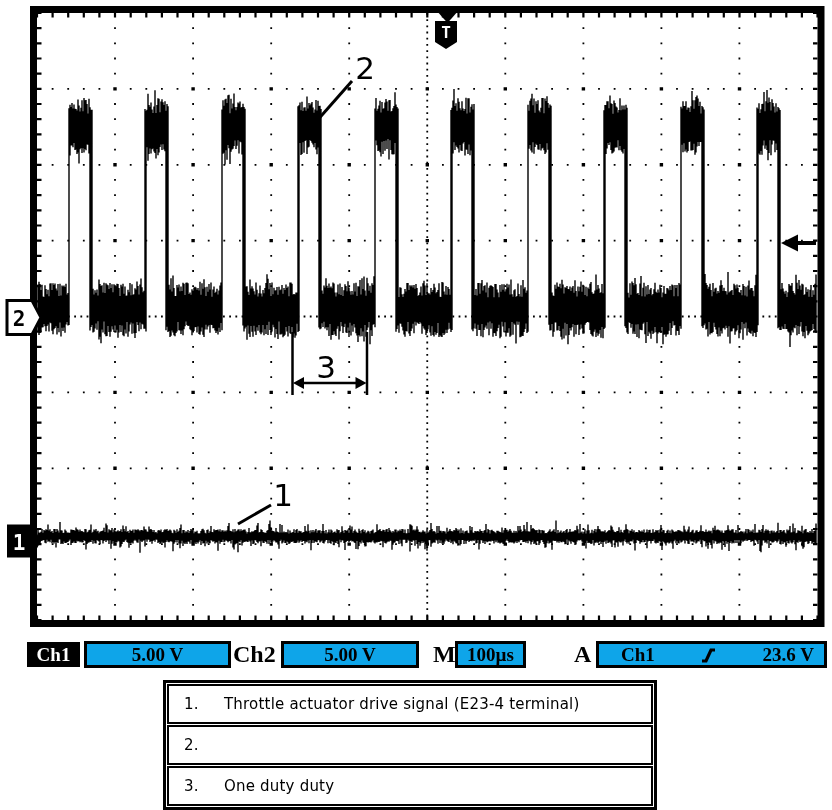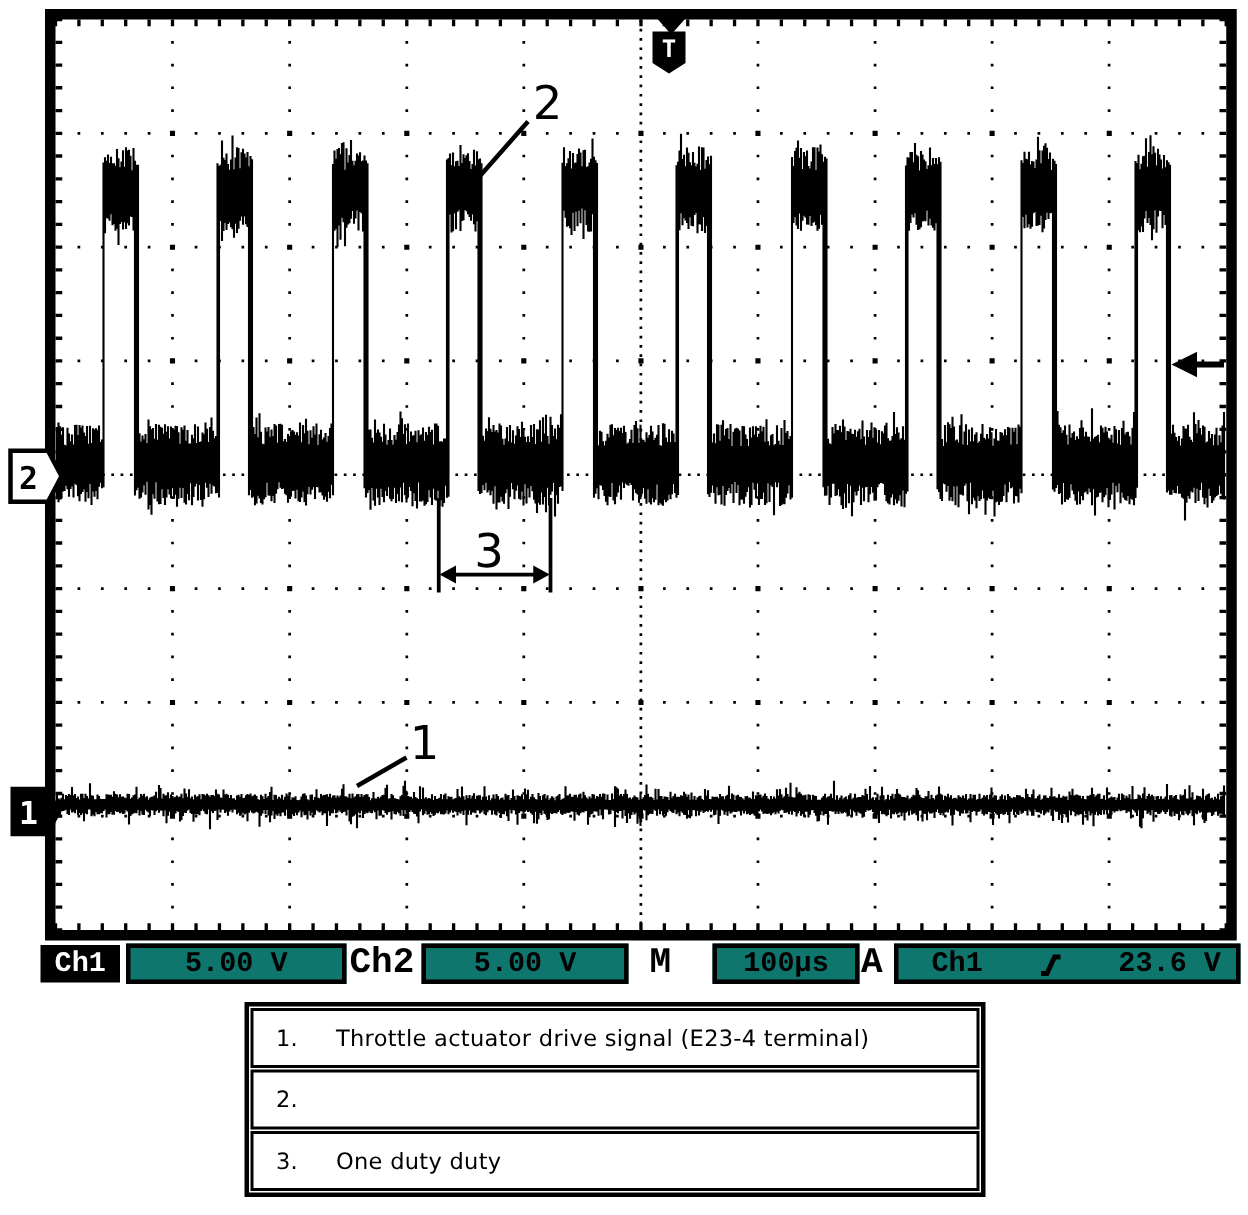--- a/index.html
+++ b/index.html
@@ -8,28 +8,28 @@
   
   #scope-svg{display:block;}
   .frame{fill:#fff;stroke:#000;stroke-width:7;}
   .t-digit{font:bold 16px "DejaVu Sans Mono",monospace;fill:#fff;}
   .badge-digit{font:bold 21px "DejaVu Sans Mono",monospace;}
   .badge2-digit{fill:#000;}
   .badge1-digit{fill:#fff;}
   .callout{font:31px "DejaVu Sans",sans-serif;fill:#000;}
 
   
-  .statusbar{position:relative;height:30px;margin-top:1px;font-family:Liberation Mono, monospace;}
+  .statusbar{position:relative;height:30px;margin-top:13px;font-family:Liberation Serif, serif;}
   .sb-inv{position:absolute;top:1px;left:27px;width:53px;height:25px;background:#000;color:#fff;
           font-weight:bold;font-size:19px;line-height:25px;text-align:center;}
-  .sb-box{position:absolute;top:0;height:27px;box-sizing:border-box;border:3px solid #000;background:#0f766e;
+  .sb-box{position:absolute;top:0;height:27px;box-sizing:border-box;border:3px solid #000;background:#0ea5e9;
           font-weight:bold;font-size:19px;line-height:21px;text-align:center;}
   .sb-ch1v{left:84px;width:147px;}
   .sb-ch2v{left:281px;width:138px;}
-  .sb-mv{left:475px;width:98px;}
+  .sb-mv{left:455px;width:71px;}
   .sb-label{position:absolute;top:0;font-weight:bold;font-size:24px;line-height:27px;}
   .sb-ch2{left:233px;}
   .sb-m{left:433px;}
   .sb-a{left:574px;}
   .sb-trig{left:596px;width:231px;display:flex;align-items:center;justify-content:space-between;
            padding:0 10px 0 22px;text-align:left;}
   .slope-icon{display:inline-block;line-height:0;}
 
   
   .legend{margin:9px 0 0 163px;width:494px;box-sizing:border-box;border:3px solid #000;background:#fff;}

